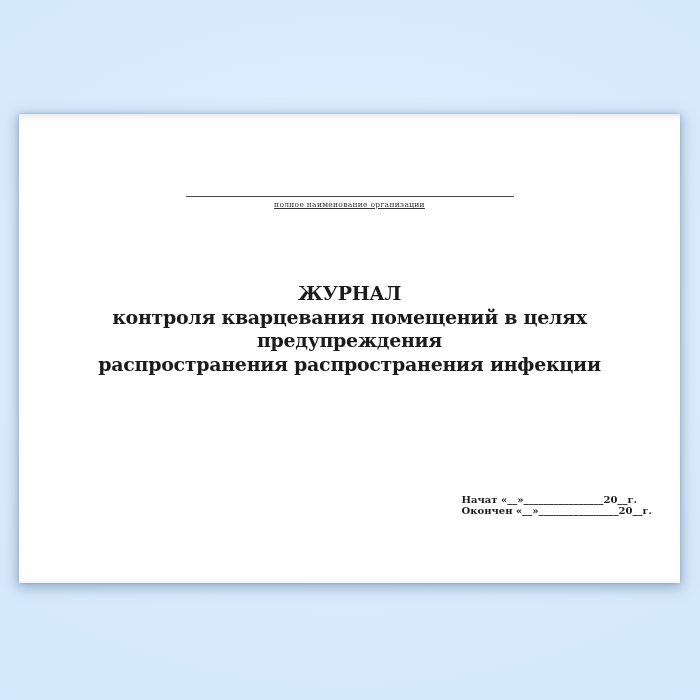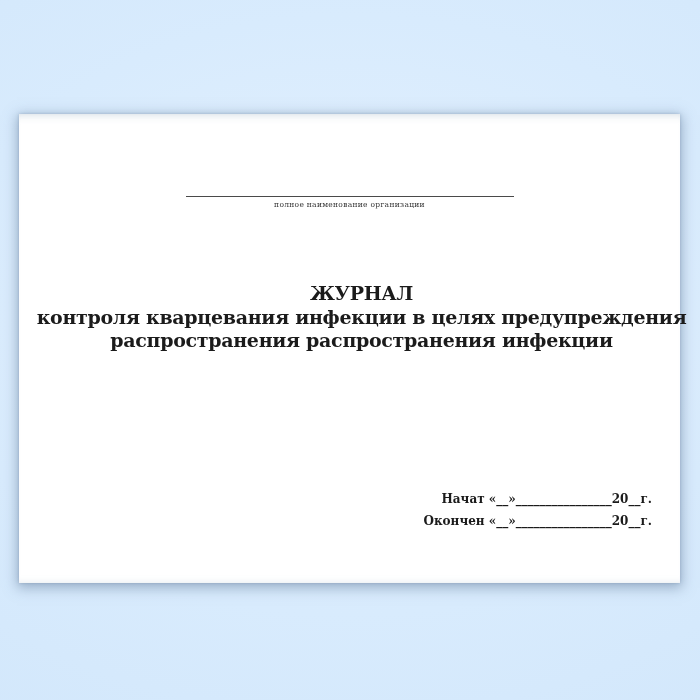--- a/index.html
+++ b/index.html
@@ -40,61 +40,60 @@
     height: 0;
     margin: 0 auto;
     border-bottom: 1px solid #4a4a4a;
   }
   .org-label {
     margin-top: 3px;
     font-size: 7.5px;
     line-height: 9px;
     letter-spacing: 0.3px;
     color: #333333;
+    text-decoration: underline;
   }
   .title-block {
     position: absolute;
     top: 168px;
-    left: 12px;
+    left: 0;
     width: 100%;
     text-align: center;
     font-weight: bold;
     font-size: 19px;
     line-height: 23.5px;
     letter-spacing: -0.3px;
     color: #1b1b1b;
   }
   .dates-block {
     position: absolute;
     top: 380px;
     right: 28px;
-    text-align: right;
     font-weight: bold;
-    font-size: 12px;
+    font-size: 10px;
     line-height: 11px;
     color: #1b1b1b;
   }
   .date-line + .date-line {
-    margin-top: 11px;
   }
 </style>
 </head>
 <body>
 
 <div class="scene">
   <div class="page">
 
     <div class="org-block">
       <div class="org-line"></div>
       <div class="org-label">полное наименование организации</div>
     </div>
 
     <div class="title-block">
       <div class="title-line">ЖУРНАЛ</div>
-      <div class="title-line">контроля кварцевания инфекции в целях предупреждения</div>
+      <div class="title-line">контроля кварцевания помещений в целях предупреждения</div>
       <div class="title-line">распространения распространения инфекции</div>
     </div>
 
     <div class="dates-block">
       <div class="date-line">Начат «__»________________20__г.</div>
       <div class="date-line">Окончен «__»________________20__г.</div>
     </div>
 
   </div>
 </div>

